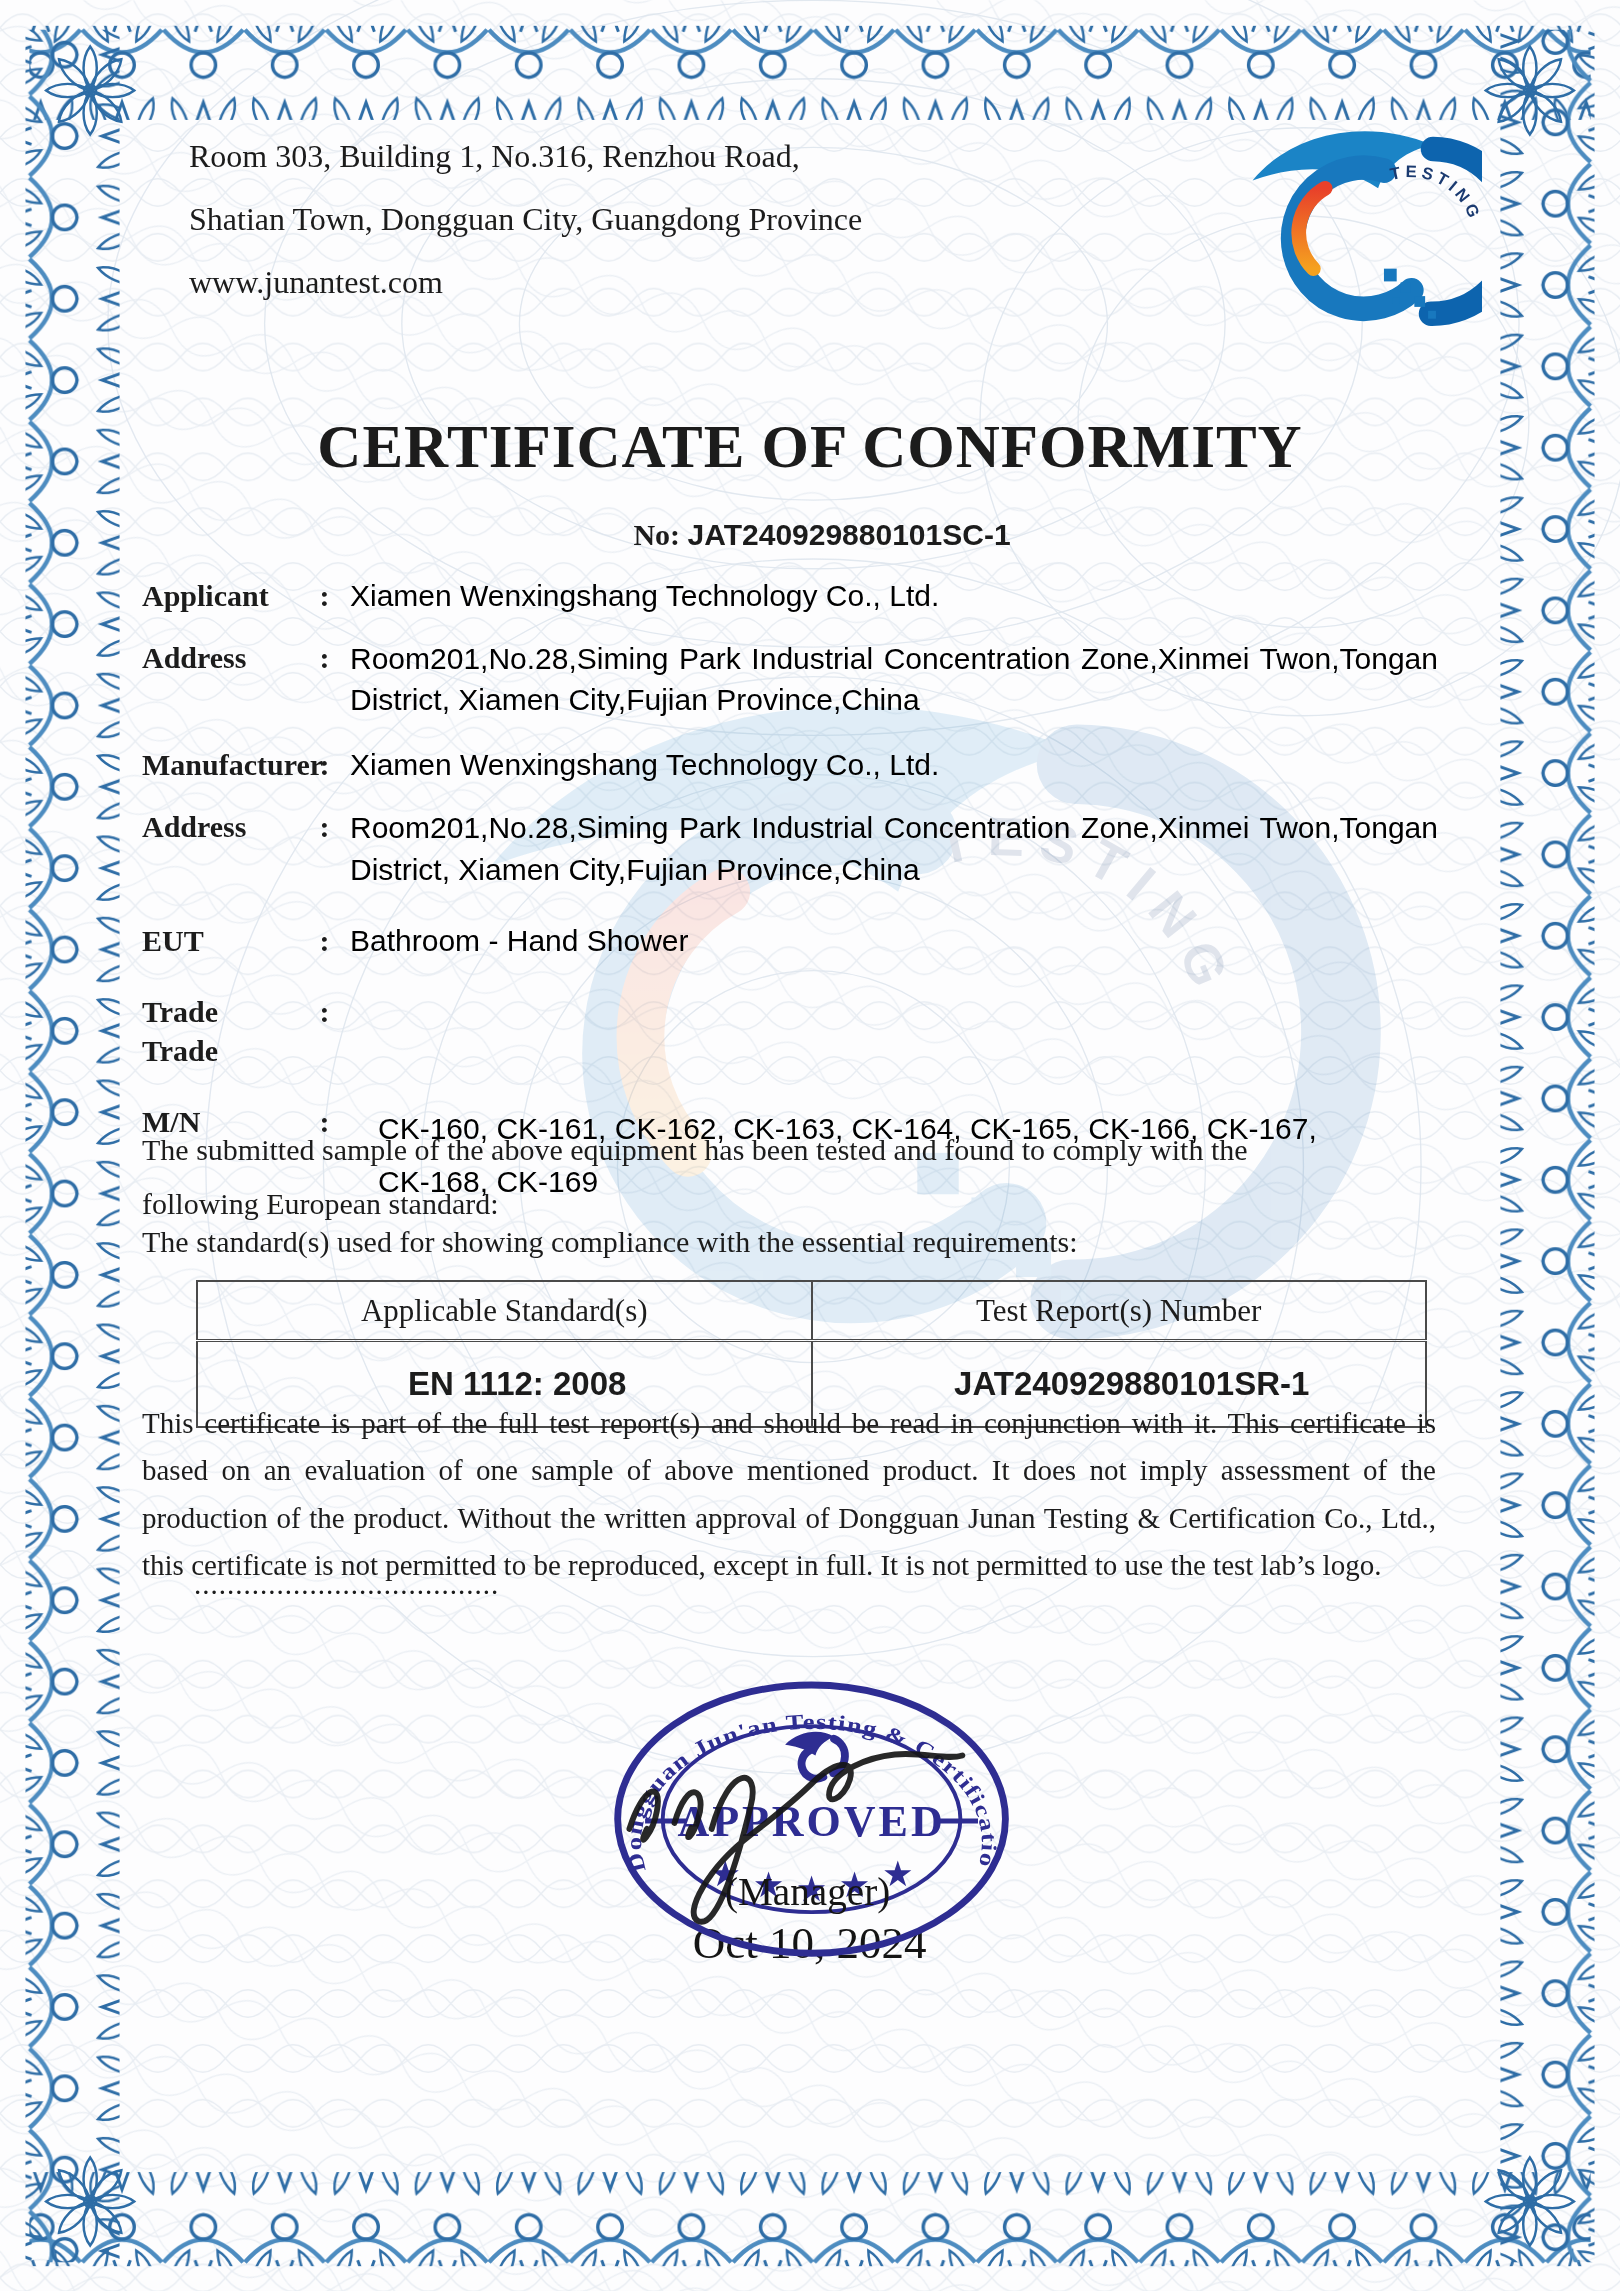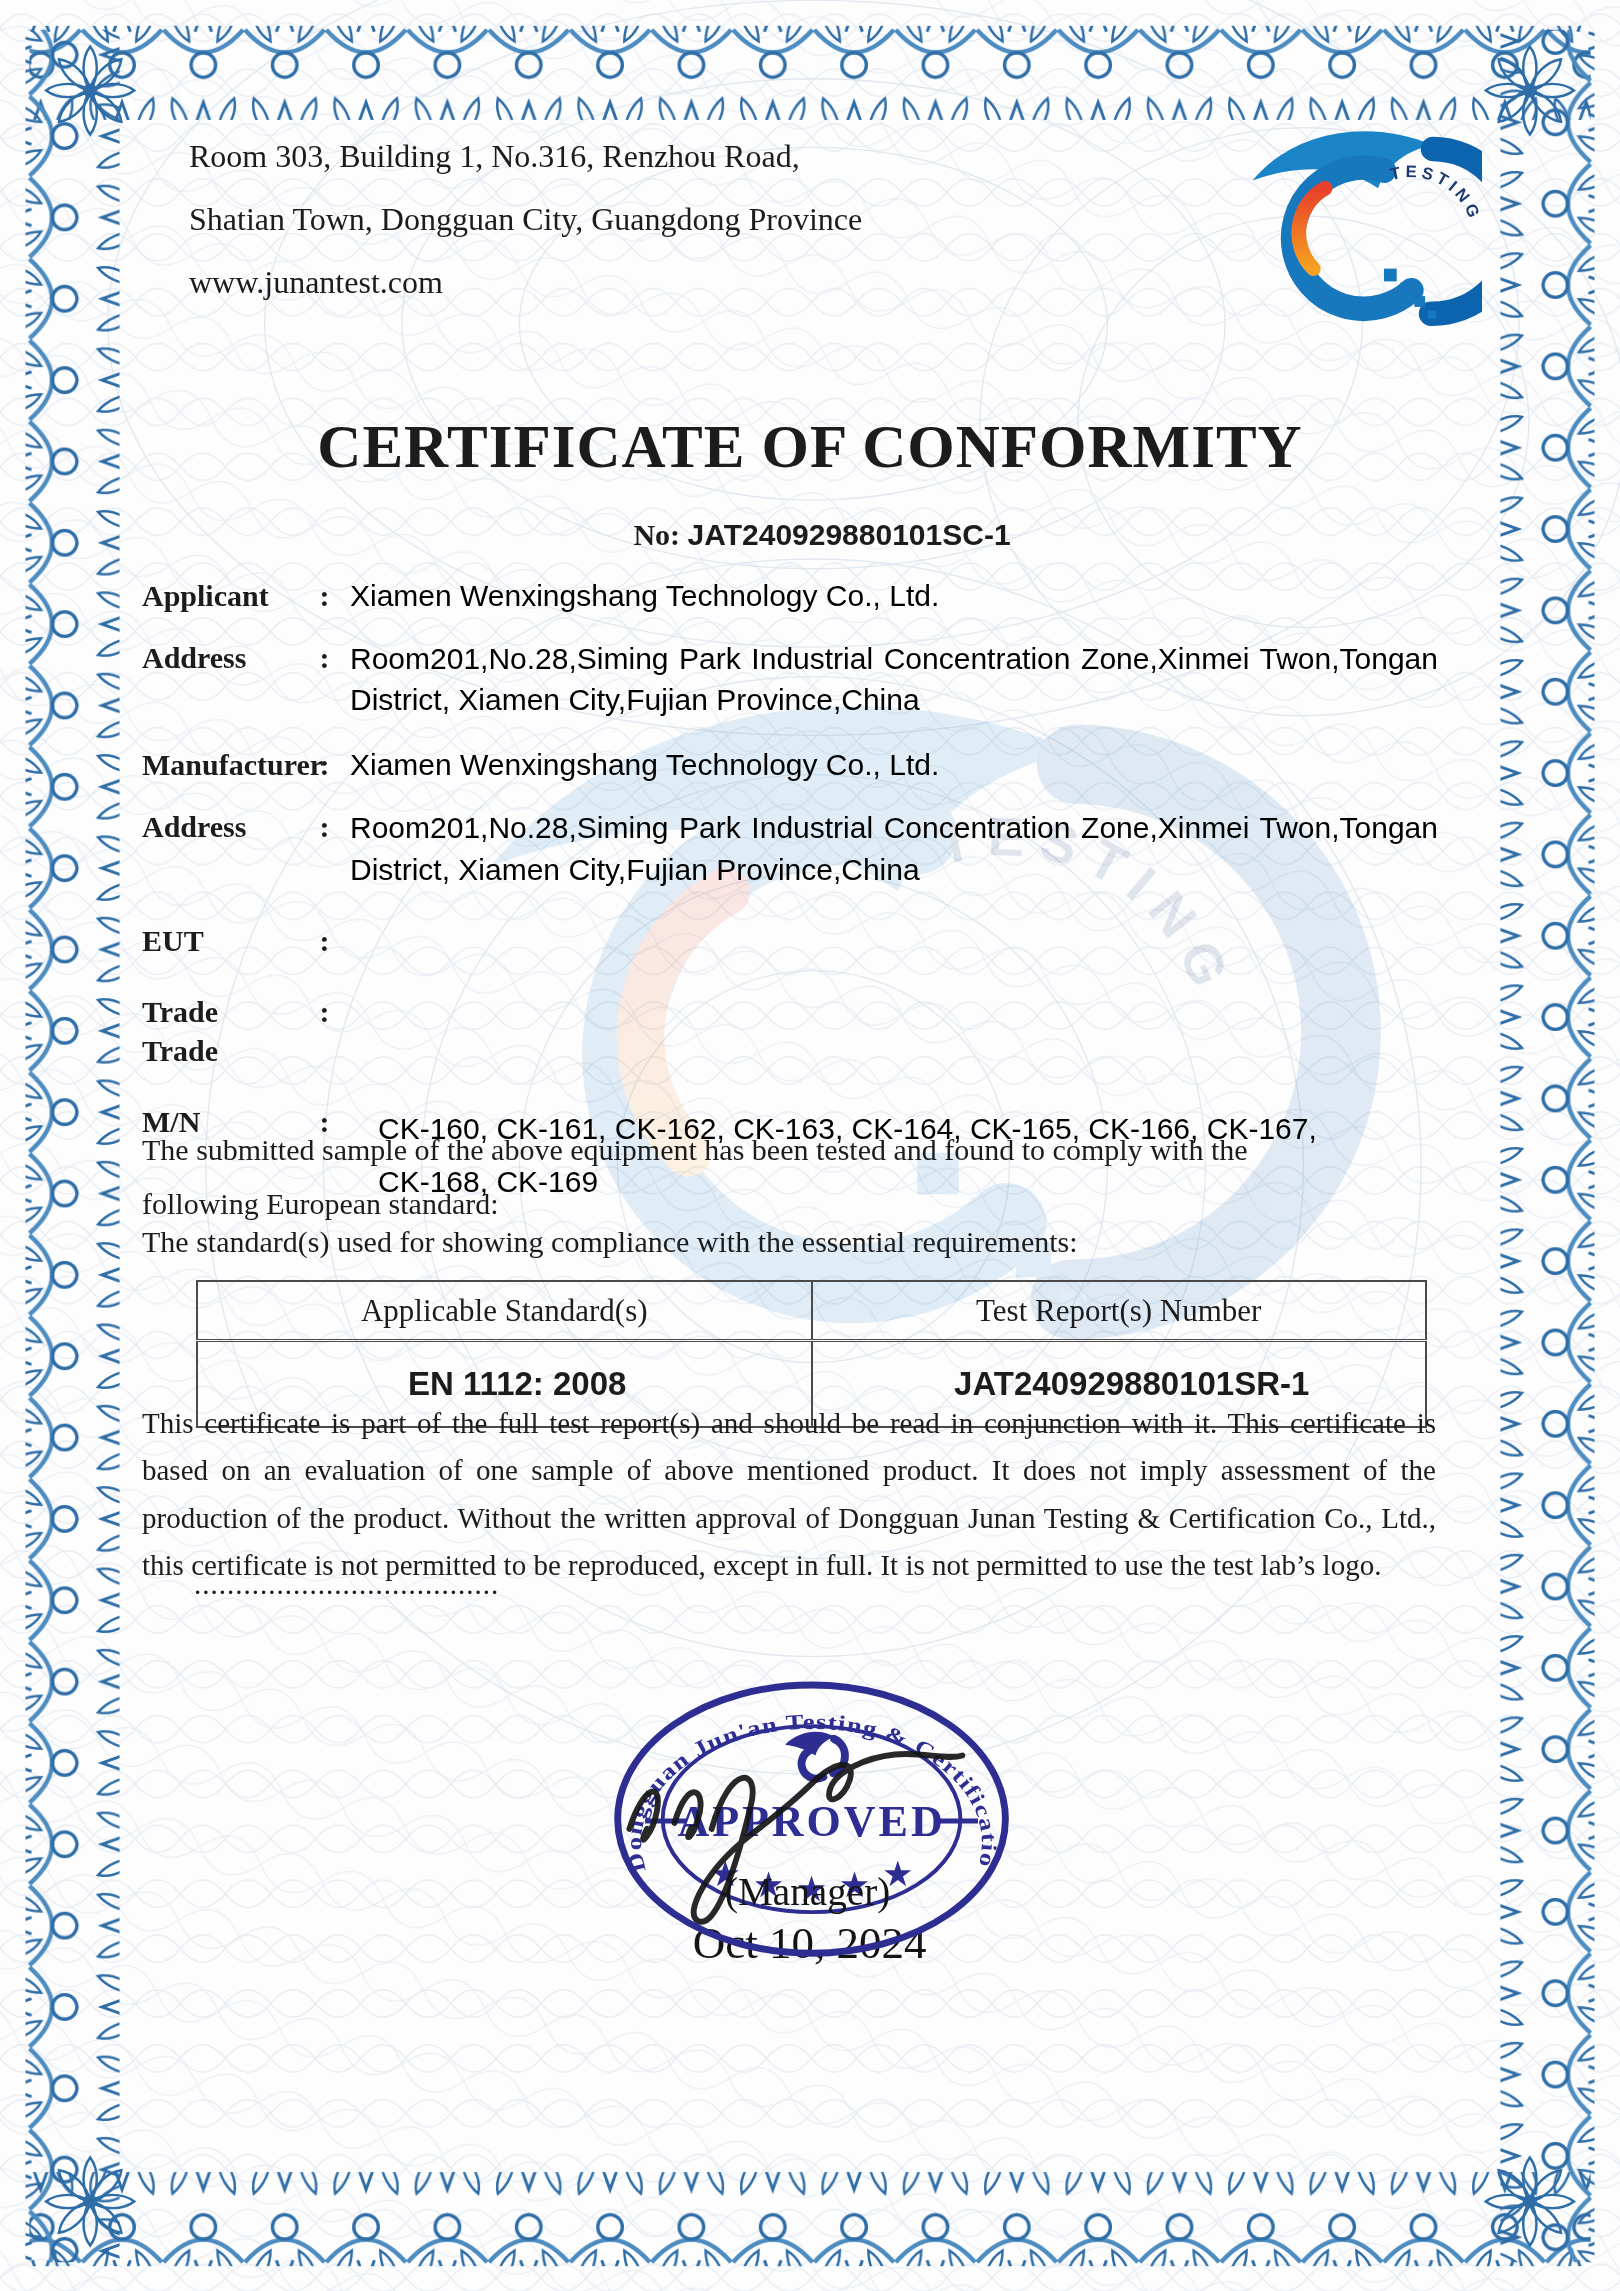--- a/index.html
+++ b/index.html
@@ -182,20 +182,21 @@
     <div class="fvalue">Xiamen Wenxingshang Technology Co., Ltd.</div>
   </div>
   <div class="frow multi gap">
     <div class="flabel">Address</div>
     <div class="fcolon">:</div>
     <div class="fvalue">Room201,No.28,Siming Park Industrial Concentration Zone,Xinmei Twon,Tongan District, Xiamen City,Fujian Province,China</div>
   </div>
   <div class="frow gap">
     <div class="flabel">EUT</div>
     <div class="fcolon">:</div>
+    <div class="fvalue">Bathroom - Hand Shower</div>
   </div>
   <div class="frow gap">
     <div class="flabel">Trade Trade</div>
     <div class="fcolon">:</div>
   </div>
   <div class="frow">
     <div class="flabel">M/N</div>
     <div class="fcolon">:</div>
     <div class="fvalue models">CK-160, CK-161, CK-162, CK-163, CK-164, CK-165, CK-166, CK-167, CK-168, CK-169</div>
   </div>

